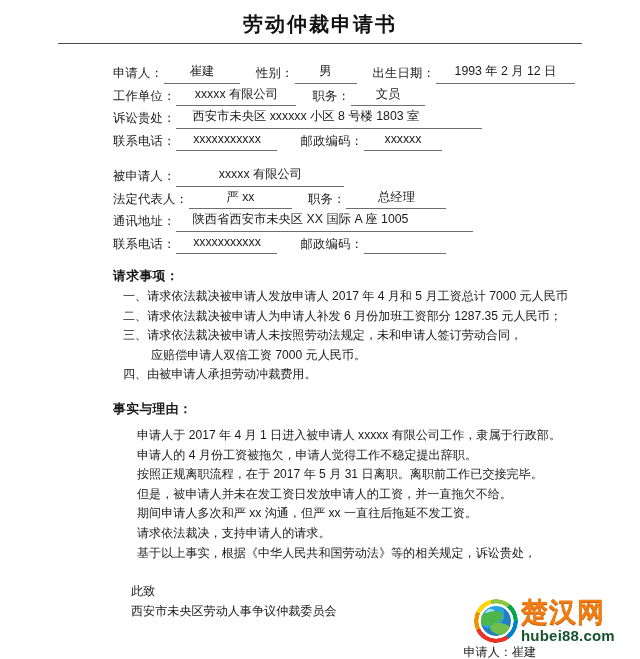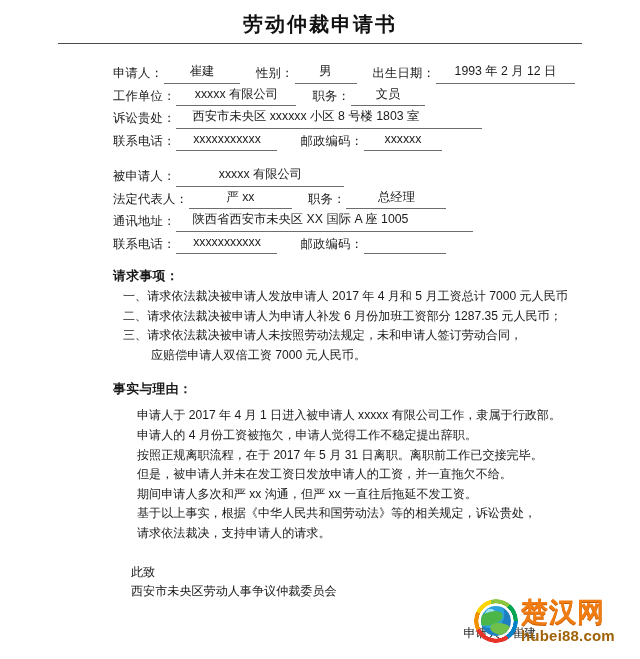--- a/index.html
+++ b/index.html
@@ -212,21 +212,21 @@
   .wm-cn {
     font-size: 27px;
     font-weight: bold;
     color: #f07c12;
     letter-spacing: 1px;
     text-shadow: 0 1px 0 #c95c00;
   }
   .wm-en {
     font-size: 15px;
     font-weight: bold;
-    color: #a16207;
+    color: #14532d;
     letter-spacing: 0.2px;
     margin-top: 2px;
   }
 </style>
 </head>
 <body>
 
 <div class="page">
 
   <div class="doc-title">劳动仲裁申请书</div>
@@ -303,34 +303,35 @@
 
     <div class="spacer-10"></div>
 
     <div class="section-head">请求事项：</div>
 
     <div class="claims">
       <div class="claim-line">一、请求依法裁决被申请人发放申请人 2017 年 4 月和 5 月工资总计 7000 元人民币</div>
       <div class="claim-line">二、请求依法裁决被申请人为申请人补发 6 月份加班工资部分 1287.35 元人民币；</div>
       <div class="claim-line">三、请求依法裁决被申请人未按照劳动法规定，未和申请人签订劳动合同，</div>
       <div class="claim-line cont">应赔偿申请人双倍工资 7000 元人民币。</div>
+      <div class="claim-line">四、由被申请人承担劳动冲裁费用。</div>
     </div>
 
     <div class="spacer-12"></div>
 
     <div class="section-head">事实与理由：</div>
 
     <div class="facts">
       <div class="fact-line">申请人于 2017 年 4 月 1 日进入被申请人 xxxxx 有限公司工作，隶属于行政部。</div>
       <div class="fact-line">申请人的 4 月份工资被拖欠，申请人觉得工作不稳定提出辞职。</div>
       <div class="fact-line">按照正规离职流程，在于 2017 年 5 月 31 日离职。离职前工作已交接完毕。</div>
       <div class="fact-line">但是，被申请人并未在发工资日发放申请人的工资，并一直拖欠不给。</div>
       <div class="fact-line">期间申请人多次和严 xx 沟通，但严 xx 一直往后拖延不发工资。</div>
+      <div class="fact-line">请求依法裁决，支持申请人的请求。</div>
       <div class="fact-line">基于以上事实，根据《中华人民共和国劳动法》等的相关规定，诉讼贵处，</div>
-      <div class="fact-line">请求依法裁决，支持申请人的请求。</div>
     </div>
 
     <div class="spacer-12"></div>
 
     <div class="closing-line">此致</div>
     <div class="closing-line">西安市未央区劳动人事争议仲裁委员会</div>
 
     <div class="sig-block">
       <span>申请人：</span><span>崔建</span>
     </div>

